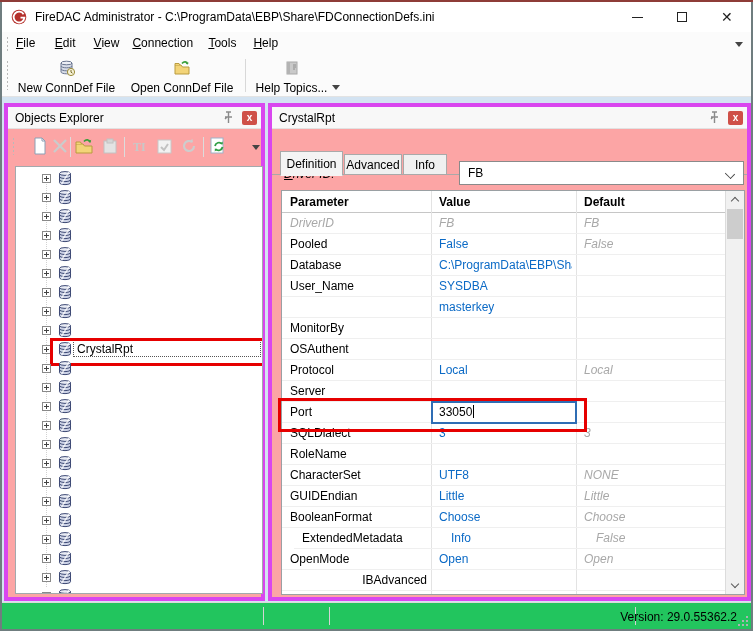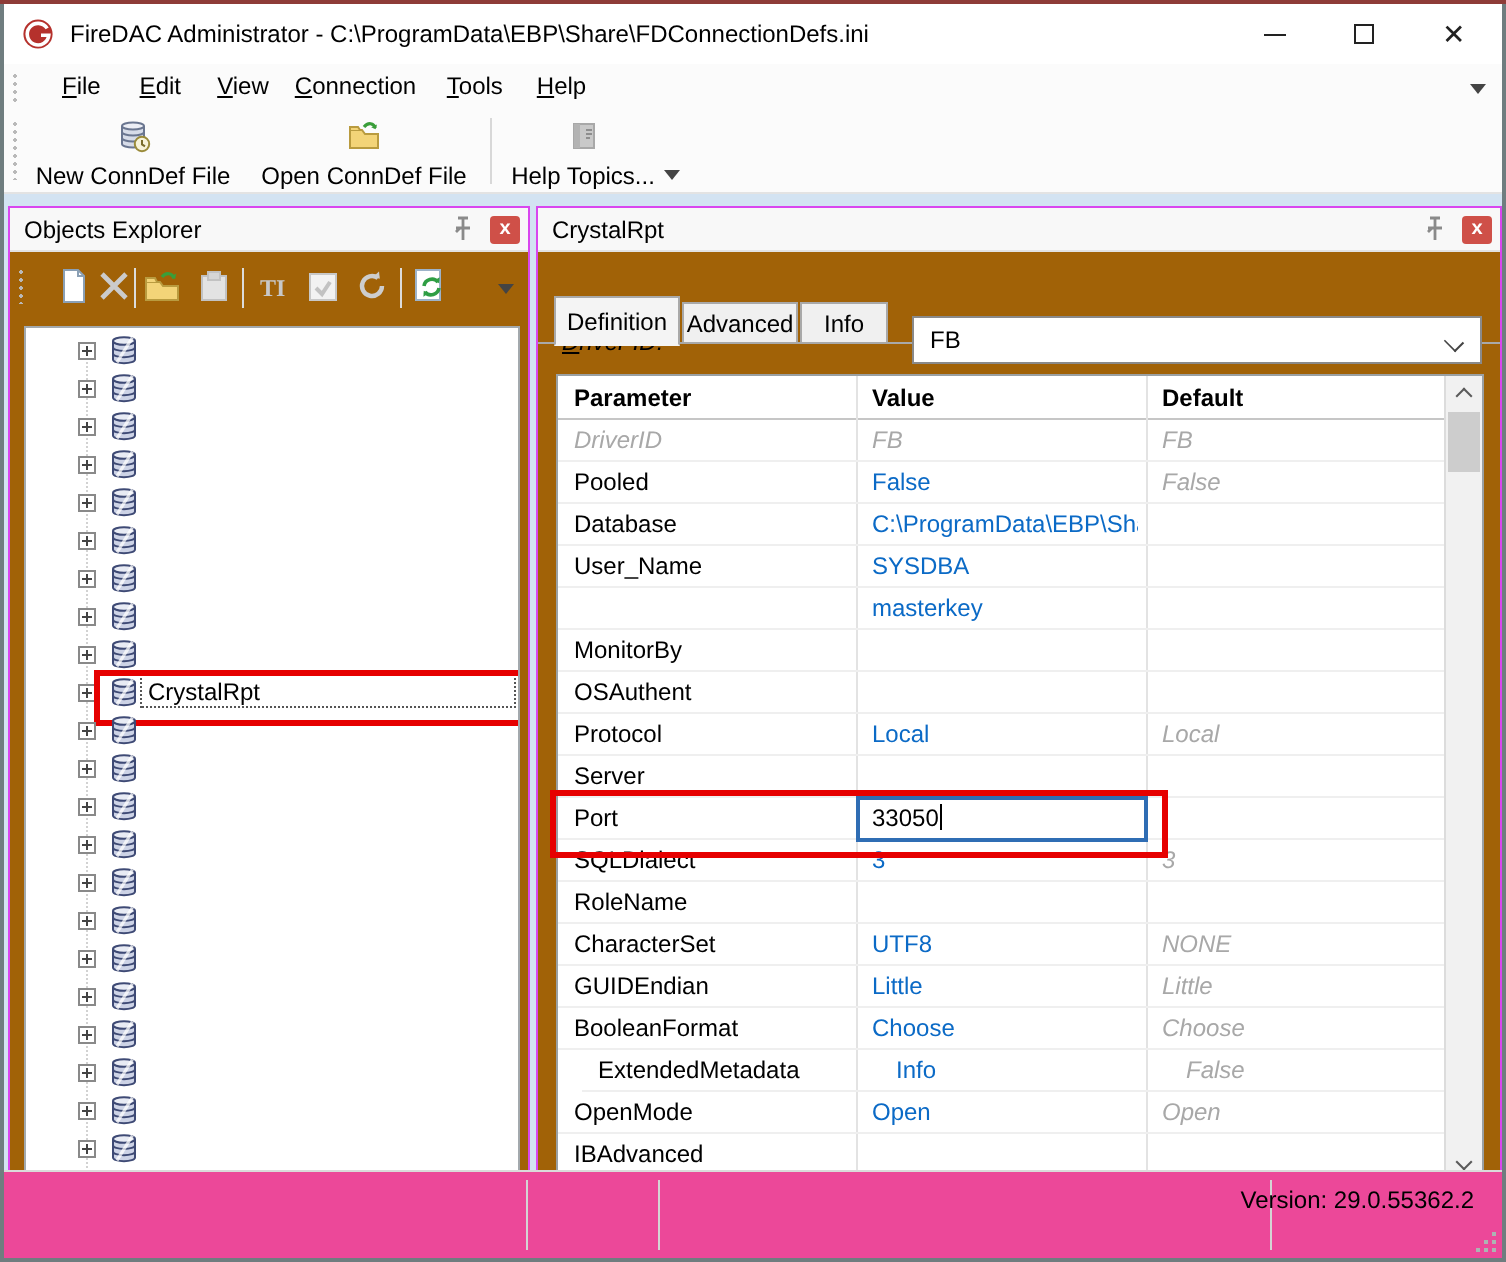--- a/index.html
+++ b/index.html
@@ -15,34 +15,34 @@
   .win-btn{position:absolute;top:0;width:45px;height:30px;}
   .btn-min{right:91px;} .btn-max{right:46px;} .btn-close{right:1px;}
   .glyph-min{position:absolute;left:17px;top:15px;width:11px;height:0;border-top:1px solid #222;}
   .glyph-max{position:absolute;left:17px;top:10px;width:10px;height:10px;border:1px solid #222;}
   .glyph-close{position:absolute;left:16px;top:8px;font-size:14px;color:#222;line-height:14px;}
 
   
   .menubar{position:absolute;left:2px;top:32px;right:2px;height:23px;background:#fbfbfb;}
   .grip{position:absolute;left:4px;top:4px;bottom:4px;width:3px;
     background-image:radial-gradient(circle,#b9b9b9 35%,transparent 40%);background-size:3px 4px;}
-  .menu-item{position:absolute;top:4px;padding:0 2px;white-space:nowrap;margin-left:15px;}
+  .menu-item{position:absolute;top:4px;padding:0 2px;white-space:nowrap;}
   .overflow-arrow{position:absolute;width:0;height:0;border-left:4px solid transparent;border-right:4px solid transparent;border-top:5px solid #444;}
 
   
   .toolbar{position:absolute;left:2px;top:55px;right:2px;height:42px;background:#fbfbfb;border-bottom:1px solid #e3e3e3;}
   .tb-btn{position:absolute;top:2px;height:38px;text-align:center;}
   .tb-icon{display:inline-block;width:18px;height:18px;margin-top:2px;}
   .tb-label{display:block;margin-top:1px;white-space:nowrap;}
   .tb-sep{position:absolute;top:4px;width:0;height:33px;border-left:1px solid #d8d8d8;}
 
   
   .client{position:absolute;left:2px;top:97px;right:2px;bottom:29px;background:#d3e3f2;}
 
-  .panel{position:absolute;top:6px;bottom:1px;background:#a16207;border:1px solid #d946ef;}
+  .panel{position:absolute;top:6px;bottom:1px;background:#fca5a5;border:4px solid #d946ef;}
   .panel-left{left:2px;width:261px;}
   .panel-right{left:266px;width:483px;}
   .panel-header{position:absolute;left:0;top:0;right:0;height:22px;background:#f8f8f8;border-bottom:1px solid #e2e2e2;}
   .panel-title{position:absolute;left:7px;top:4px;}
   .pin-icon{position:absolute;right:26px;top:4px;width:14px;height:14px;}
   .panel-close{position:absolute;right:4px;top:4px;width:15px;height:14px;background:#cf5048;color:#fff;
     font-size:10px;font-weight:bold;text-align:center;line-height:13px;border-radius:2px;}
 
   
   .oe-toolbar{position:absolute;left:0;top:22px;right:0;height:34px;}
@@ -95,21 +95,21 @@
   
   .vscroll{position:absolute;right:0;top:0;bottom:0;width:19px;background:#f1f1f1;border-left:1px solid #dcdcdc;}
   .sb-btn{position:absolute;left:0;width:19px;height:17px;}
   .sb-up{top:0;} .sb-down{bottom:0;}
   .chev{position:absolute;left:6px;width:6px;height:6px;border-left:1.5px solid #5a5a5a;border-top:1.5px solid #5a5a5a;}
   .sb-up .chev{top:7px;transform:rotate(45deg);}
   .sb-down .chev{top:4px;transform:rotate(225deg);}
   .sb-thumb{position:absolute;left:1px;top:18px;width:16px;height:30px;background:#cdcdcd;}
 
   
-  .statusbar{position:absolute;left:2px;right:2px;bottom:2px;height:44px;background:#ec4899;border-top:1px solid #dadada;}
+  .statusbar{position:absolute;left:2px;right:2px;bottom:2px;height:27px;background:#22c55e;border-top:1px solid #dadada;}
   .sb-div{position:absolute;top:4px;bottom:4px;width:0;border-left:1px solid #d4d4d4;}
   .version{position:absolute;right:14px;top:7px;white-space:nowrap;}
   .resize-grip{position:absolute;right:2px;bottom:2px;width:12px;height:12px;}
 
   u{text-decoration:underline;}
 </style>
 </head>
 <body>
 
 <div class="window">
@@ -693,21 +693,21 @@
 
   </div>
 
   <div class="grid-row" style="top: 358px;">
     <span class="cell c-param">OpenMode</span>
     <span class="cell c-value">Open</span>
     <span class="cell c-default">Open</span>
 
   </div>
 
-  <div class="grid-row" style="top: 379px;">
+  <div class="grid-row" style="top: 379px; text-align: right;">
     <span class="cell c-param">IBAdvanced</span>
     <span class="cell c-value"></span>
     <span class="cell c-default"></span>
 
   </div>
 </div>
         <div class="vscroll">
           <span class="sb-btn sb-up">
               <span class="chev"></span>
             </span>

